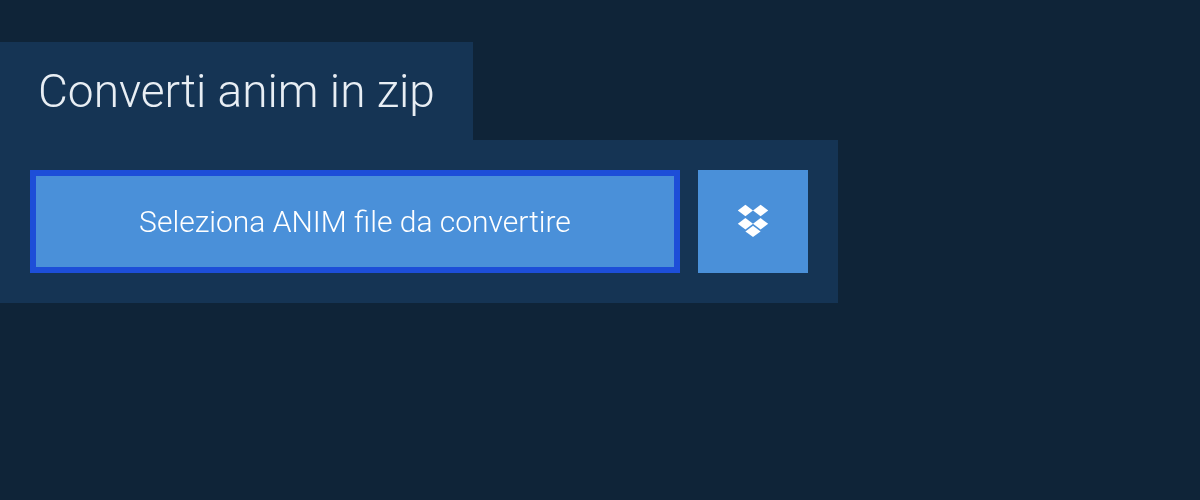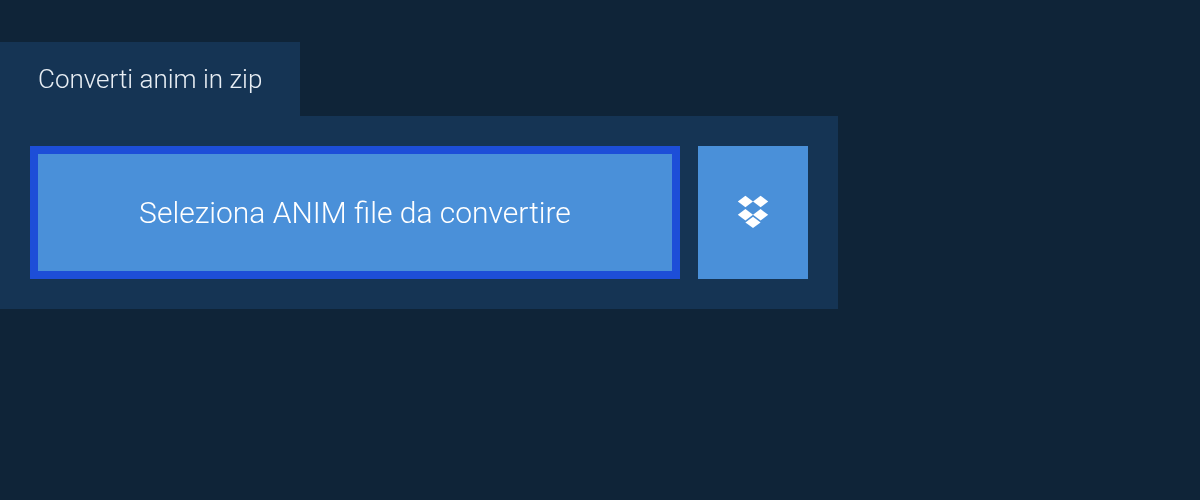--- a/index.html
+++ b/index.html
@@ -12,39 +12,39 @@
   }
   .tab {
     background: #153454;
     display: inline-block;
     padding: 22px 38px;
     margin-top: 42px;
     margin-left: 0;
   }
   .tab-label {
     color: #e8eef4;
-    font-size: 26px;
+    font-size: 46px;
     font-weight: 300;
   }
   .panel {
     background: #153454;
     padding: 30px 30px;
     width: 838px;
     display: flex;
     gap: 18px;
     align-items: stretch;
   }
   .select-button {
     flex: 1;
     background: #4a90d9;
-    border: 8px solid #1d4ed8;
+    border: 6px solid #1d4ed8;
     color: #ffffff;
     font-size: 30px;
     font-weight: 300;
-    padding: 41px 20px;
+    padding: 28px 20px;
     text-align: center;
     cursor: pointer;
     display: flex;
     align-items: center;
     justify-content: center;
   }
   .dropbox-button {
     width: 110px;
     background: #4a90d9;
     display: flex;

